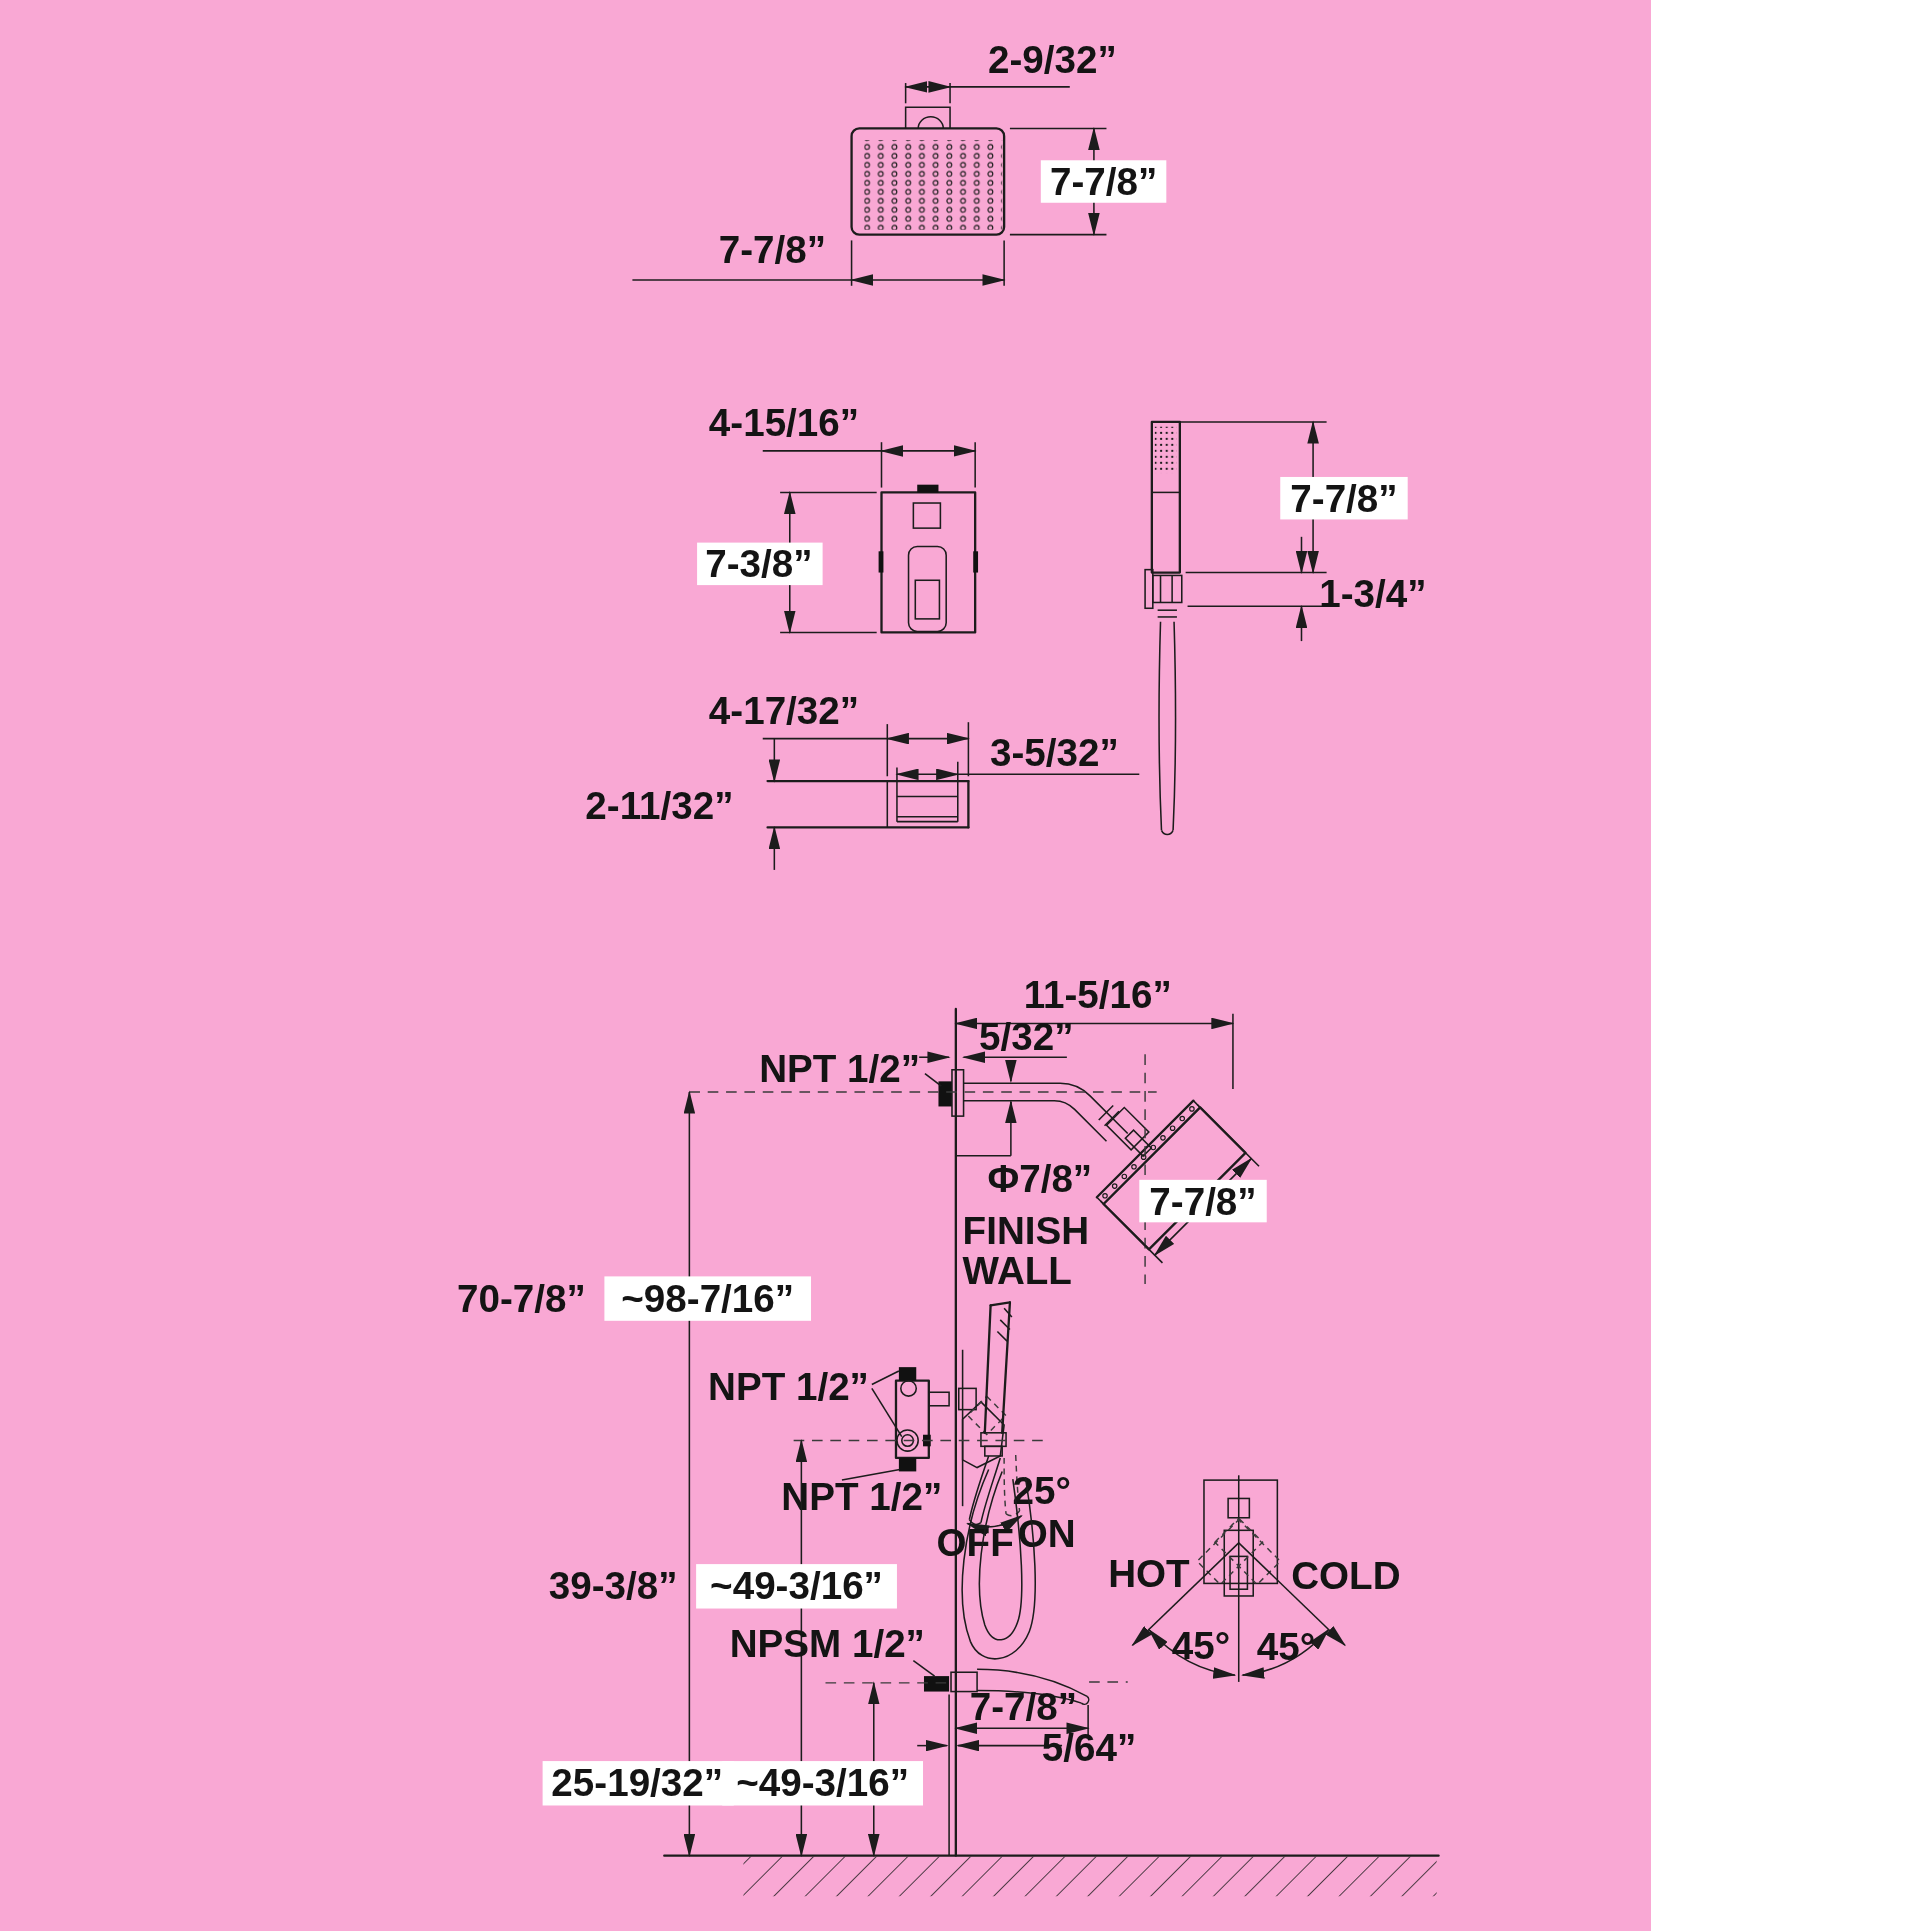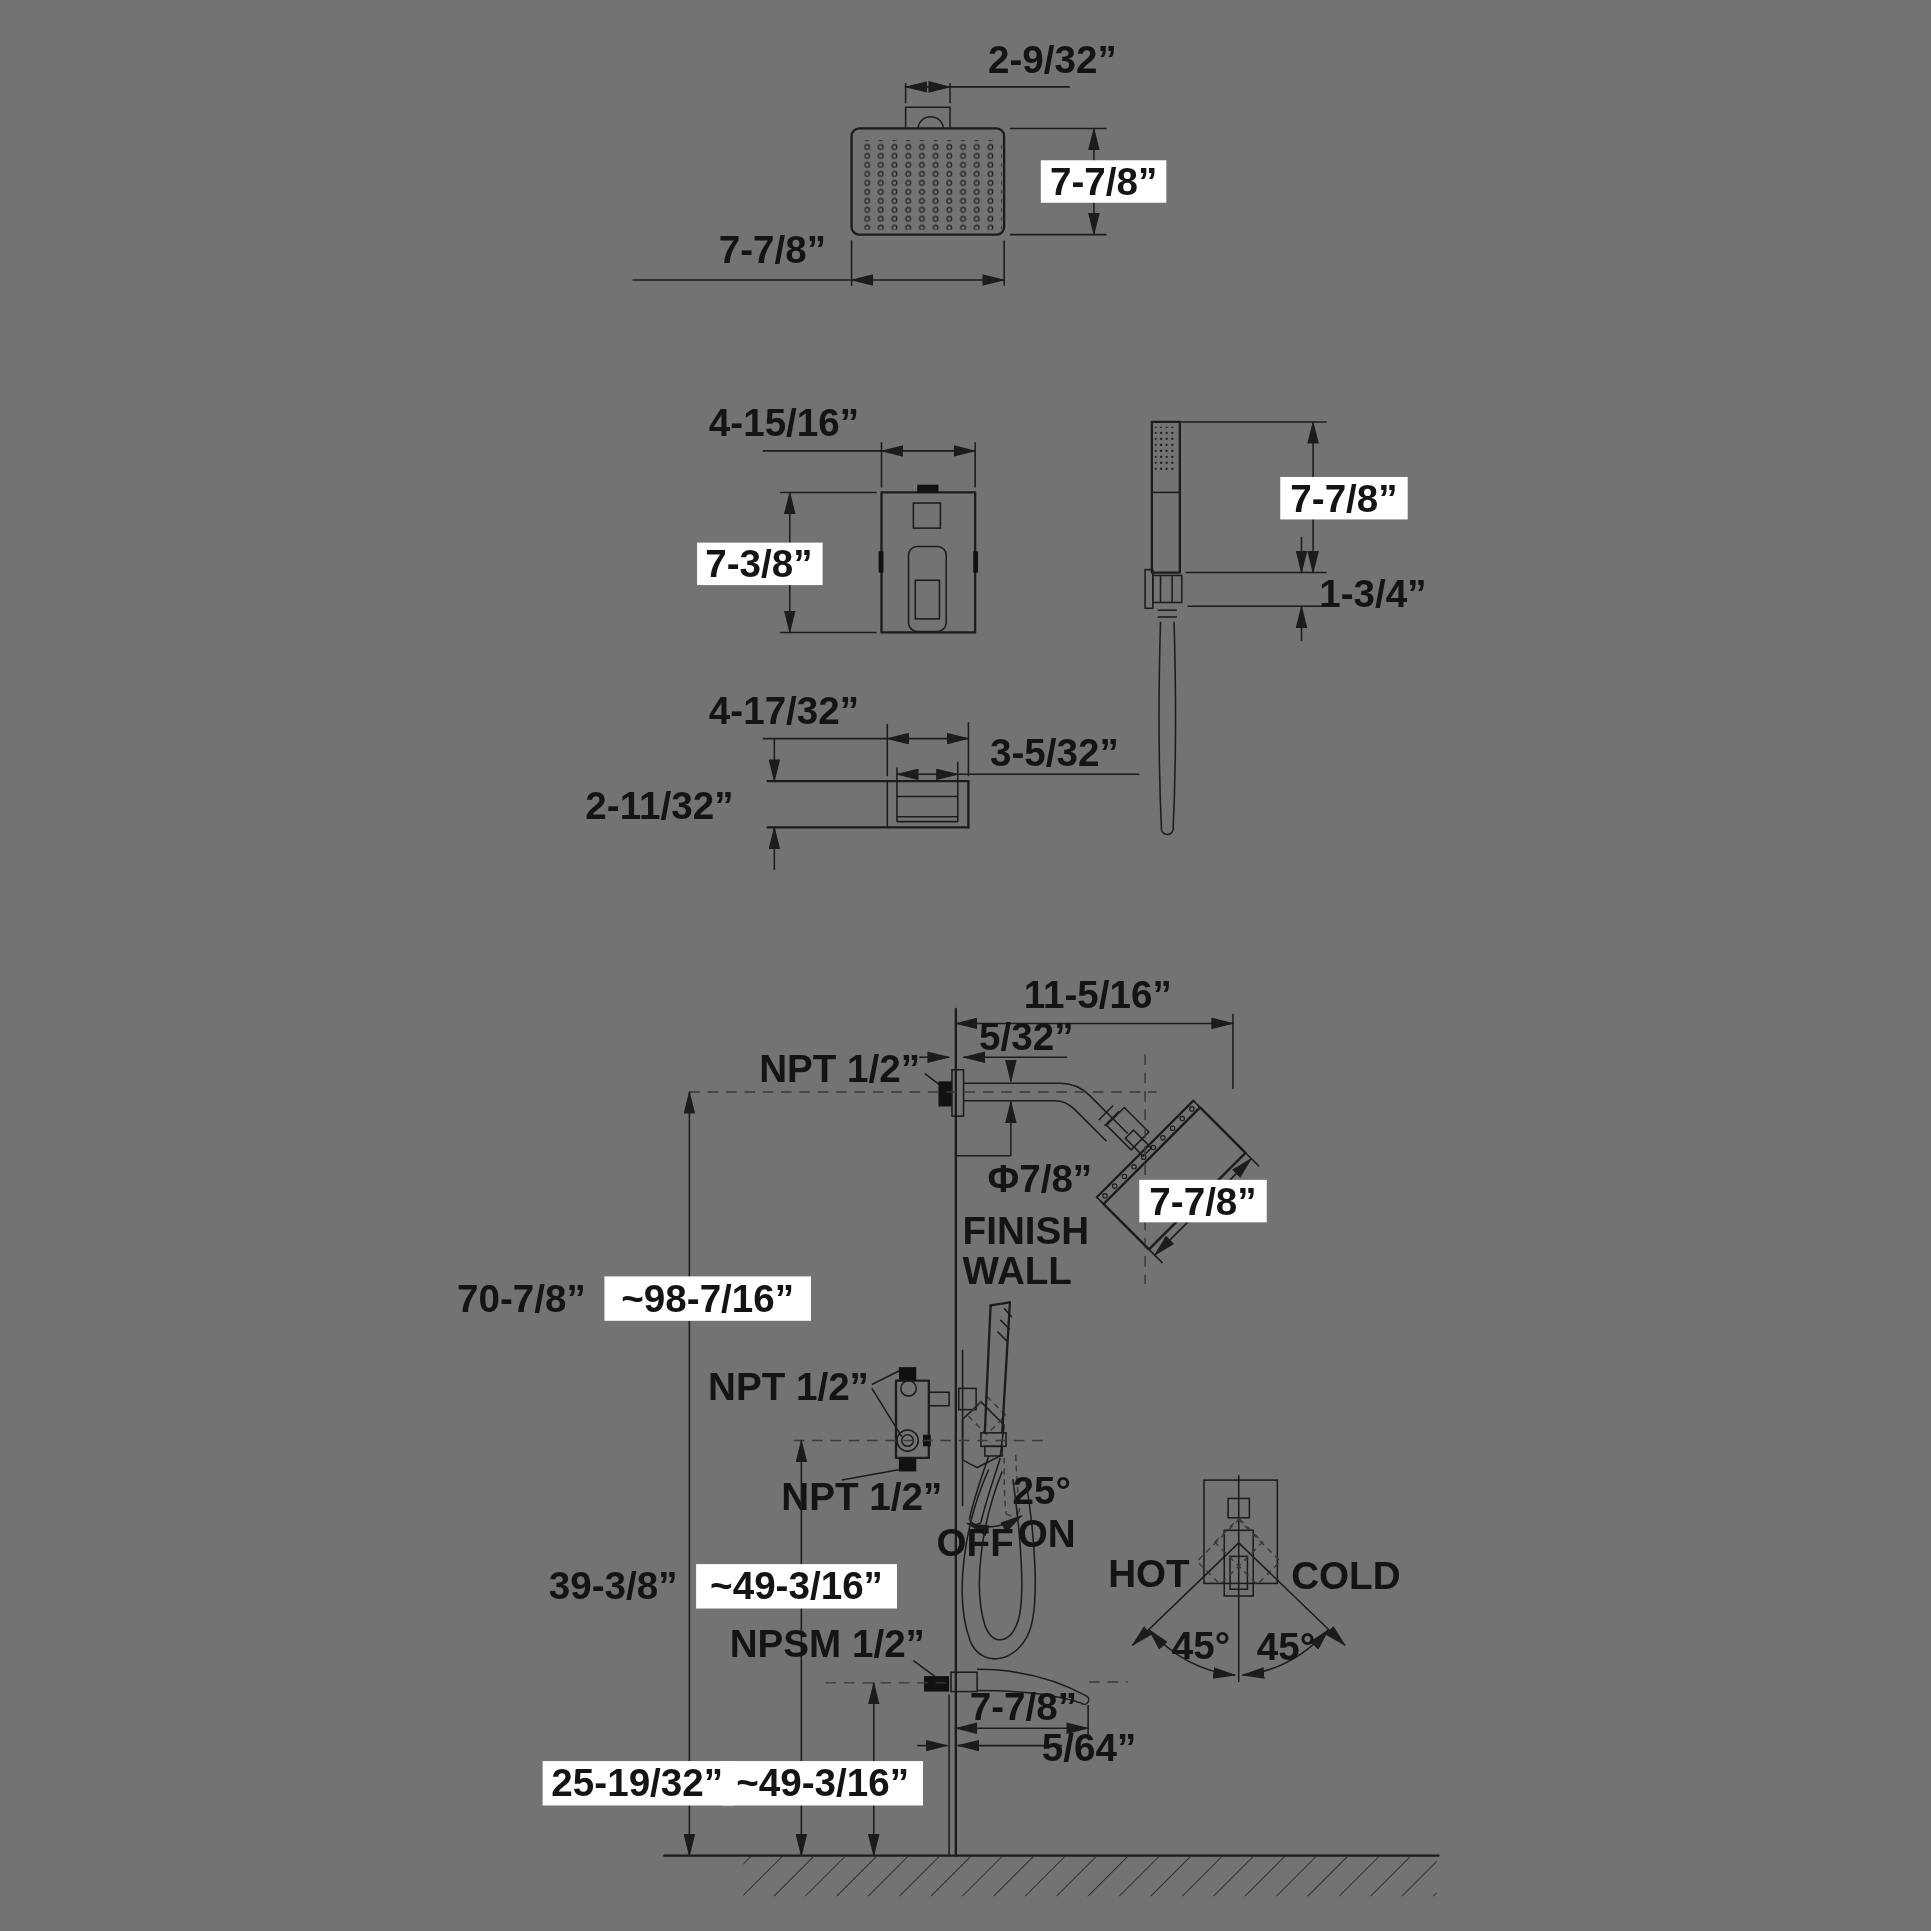--- a/index.html
+++ b/index.html
@@ -1,16 +1,16 @@
 <!DOCTYPE html>
 <html><head>
 <meta charset="utf-8">
 <style>
   html,body{margin:0;padding:0;background:#fff;}
-  #stage{position:relative;width:1931px;height:1931px;background:#737373;overflow:hidden;}
+  #stage{position:relative;width:1651px;height:1931px;background:#f9a8d4;overflow:hidden;}
   svg{position:absolute;left:0;top:0;}
   .ol{fill:none;stroke:#1c1c1c;stroke-width:2.4;stroke-linecap:round;stroke-linejoin:round;}
   .thin{fill:none;stroke:#1c1c1c;stroke-width:1.6;stroke-linecap:butt;}
   .dim{fill:none;stroke:#1c1c1c;stroke-width:1.6;}
   .dash{fill:none;stroke:#3a3a3a;stroke-width:1.5;stroke-dasharray:11 8;}
   .dash2{fill:none;stroke:#3a3a3a;stroke-width:1.5;stroke-dasharray:6 5;}
   .blk{fill:#111;stroke:none;}
   .wh{fill:#fff;stroke:none;}
   text{font-family:"Liberation Sans","DejaVu Sans",sans-serif;font-weight:bold;font-size:40px;fill:#141414;}
   .mid{text-anchor:middle;}

